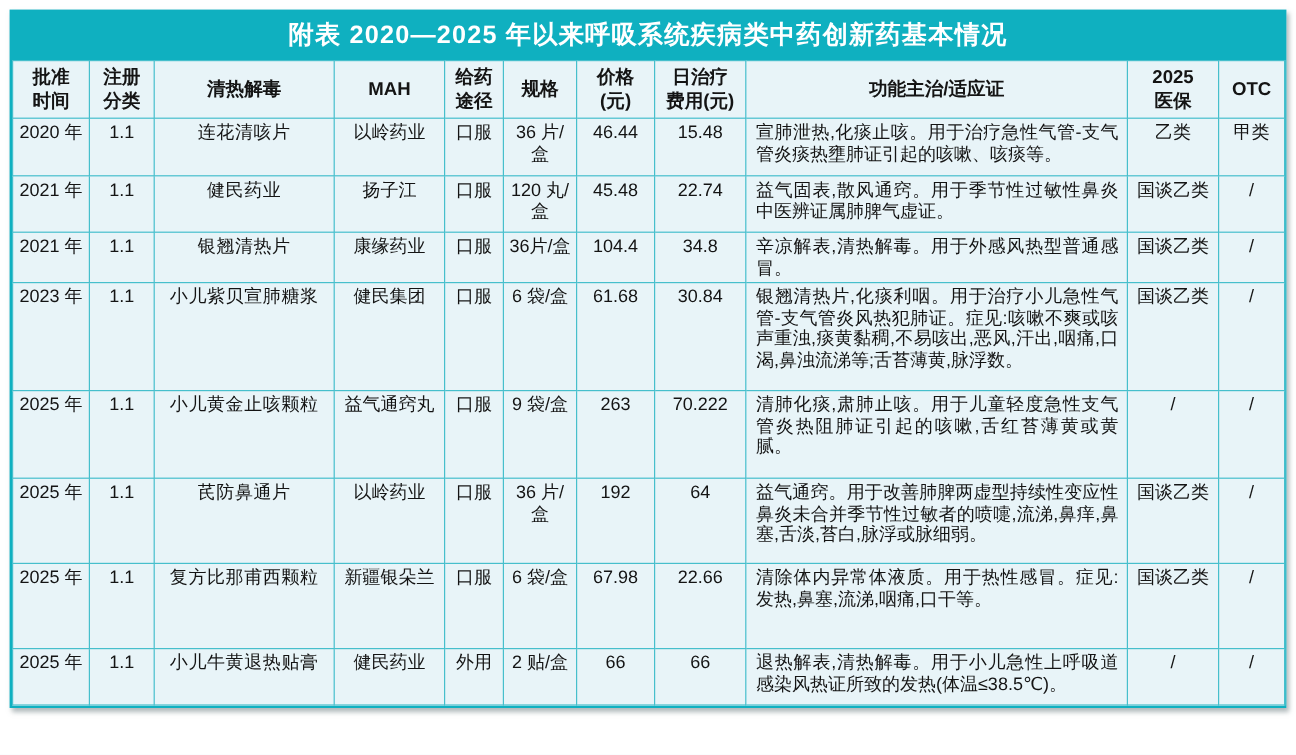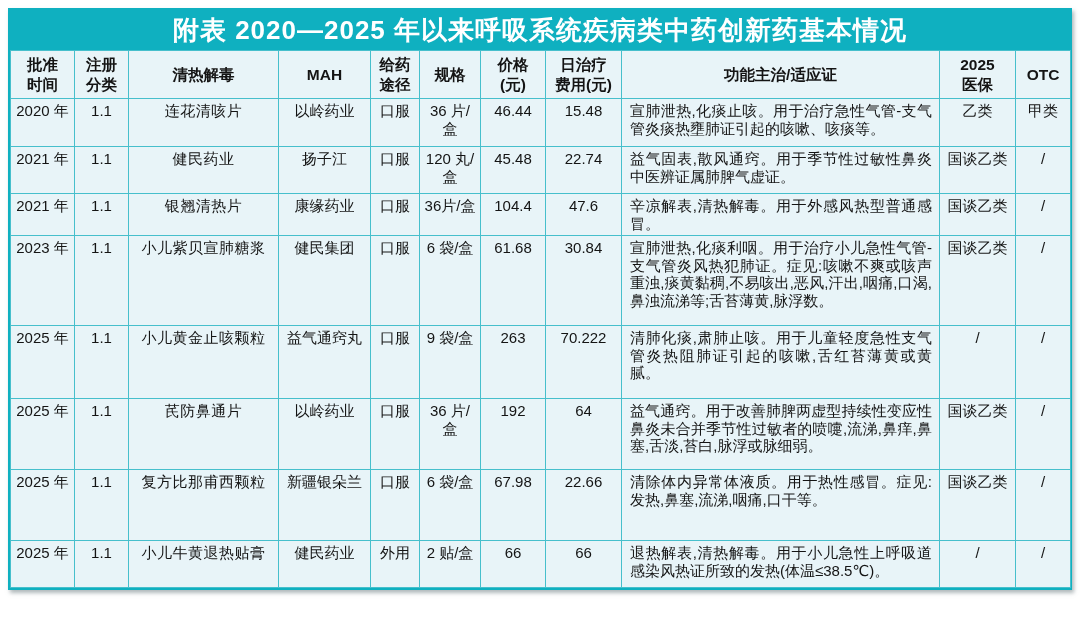--- a/index.html
+++ b/index.html
@@ -20,21 +20,21 @@
     position:absolute;left:8px;top:8px;
     width:1064px;
     border:2px solid var(--teal);
     box-shadow:2px 3px 4px rgba(110,125,130,.55);
     background:var(--cellbg);
   }
   .title-bar{
     height:40px;line-height:40px;
     background:var(--teal);
     color:var(--title-text);
-    font-size:26px;font-weight:bold;
+    font-size:21px;font-weight:bold;
     text-align:center;
     letter-spacing:1px;
   }
   table{
     border-collapse:collapse;table-layout:fixed;
     width:1060px;background:var(--cellbg);
   }
   th,td{border:1px solid var(--grid);overflow:hidden;}
   th{
     font-size:15.5px;font-weight:bold;
@@ -127,35 +127,35 @@
           <td class="key-otc">/</td>
         </tr>
         <tr>
           <td class="key-approval">2021 年</td>
           <td class="key-reg_class">1.1</td>
           <td class="key-drug_name">银翘清热片</td>
           <td class="key-mah">康缘药业</td>
           <td class="key-route">口服</td>
           <td class="key-spec">36片/盒</td>
           <td class="key-price">104.4</td>
-          <td class="key-daily_cost">47.6</td>
+          <td class="key-daily_cost">34.8</td>
           <td class="key-indication">辛凉解表,清热解毒。用于外感风热型普通感冒。</td>
           <td class="key-medicare_2025">国谈乙类</td>
           <td class="key-otc">/</td>
         </tr>
         <tr>
           <td class="key-approval">2023 年</td>
           <td class="key-reg_class">1.1</td>
           <td class="key-drug_name">小儿紫贝宣肺糖浆</td>
           <td class="key-mah">健民集团</td>
           <td class="key-route">口服</td>
           <td class="key-spec">6 袋/盒</td>
           <td class="key-price">61.68</td>
           <td class="key-daily_cost">30.84</td>
-          <td class="key-indication">宣肺泄热,化痰利咽。用于治疗小儿急性气管-支气管炎风热犯肺证。症见:咳嗽不爽或咳声重浊,痰黄黏稠,不易咳出,恶风,汗出,咽痛,口渴,鼻浊流涕等;舌苔薄黄,脉浮数。</td>
+          <td class="key-indication">银翘清热片,化痰利咽。用于治疗小儿急性气管-支气管炎风热犯肺证。症见:咳嗽不爽或咳声重浊,痰黄黏稠,不易咳出,恶风,汗出,咽痛,口渴,鼻浊流涕等;舌苔薄黄,脉浮数。</td>
           <td class="key-medicare_2025">国谈乙类</td>
           <td class="key-otc">/</td>
         </tr>
         <tr>
           <td class="key-approval">2025 年</td>
           <td class="key-reg_class">1.1</td>
           <td class="key-drug_name">小儿黄金止咳颗粒</td>
           <td class="key-mah">益气通窍丸</td>
           <td class="key-route">口服</td>
           <td class="key-spec">9 袋/盒</td>

